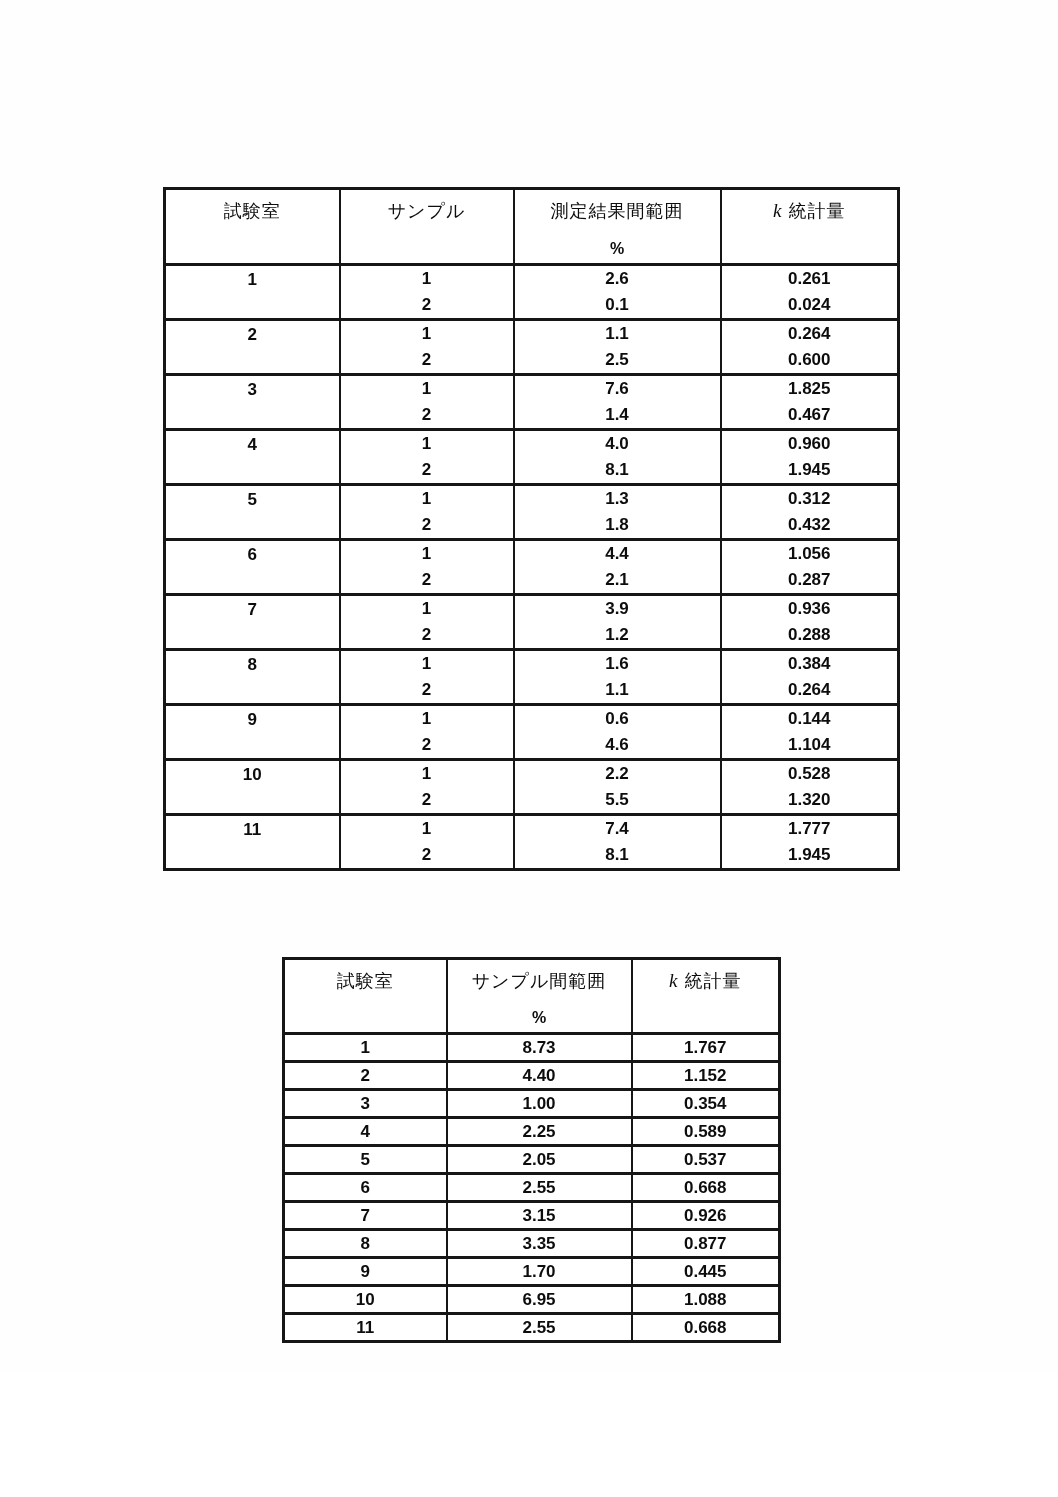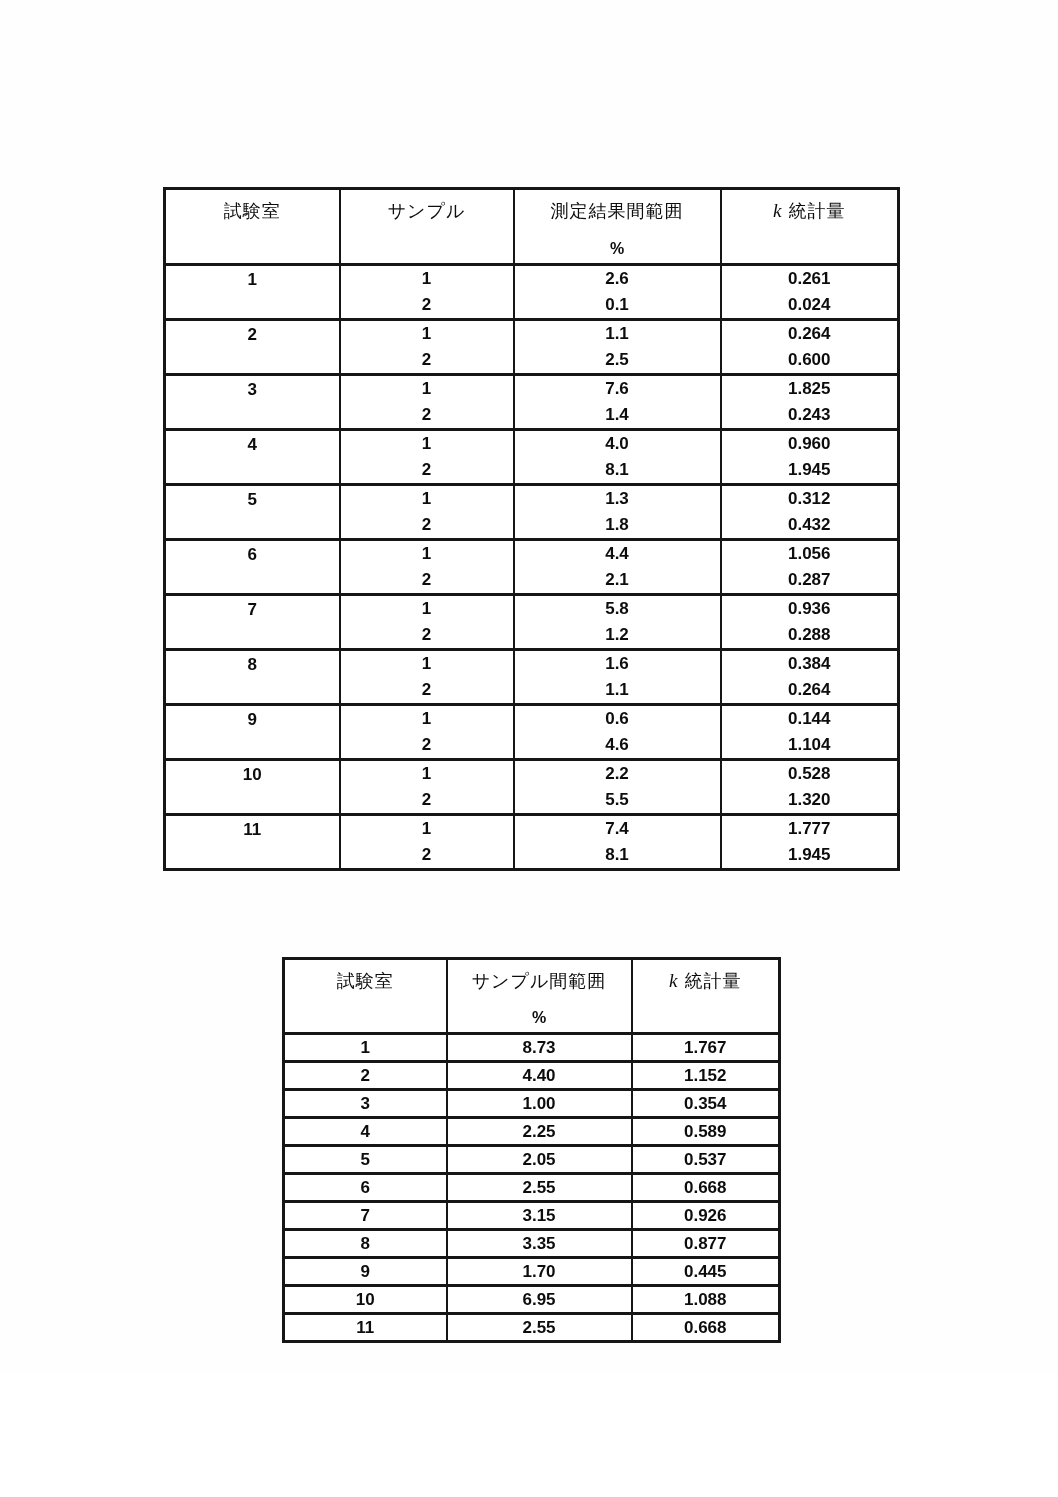--- a/index.html
+++ b/index.html
@@ -136,21 +136,21 @@
         </tr>
         <tr class="group-start">
           <td class="lab-cell" rowspan="2">3</td>
           <td>1</td>
           <td>7.6</td>
           <td>1.825</td>
         </tr>
         <tr>
           <td>2</td>
           <td>1.4</td>
-          <td>0.243</td>
+          <td>0.467</td>
         </tr>
         <tr class="group-start">
           <td class="lab-cell" rowspan="2">4</td>
           <td>1</td>
           <td>4.0</td>
           <td>0.960</td>
         </tr>
         <tr>
           <td>2</td>
           <td>8.1</td>
@@ -174,21 +174,21 @@
           <td>1.056</td>
         </tr>
         <tr>
           <td>2</td>
           <td>2.1</td>
           <td>0.287</td>
         </tr>
         <tr class="group-start">
           <td class="lab-cell" rowspan="2">7</td>
           <td>1</td>
-          <td>5.8</td>
+          <td>3.9</td>
           <td>0.936</td>
         </tr>
         <tr>
           <td>2</td>
           <td>1.2</td>
           <td>0.288</td>
         </tr>
         <tr class="group-start">
           <td class="lab-cell" rowspan="2">8</td>
           <td>1</td>

